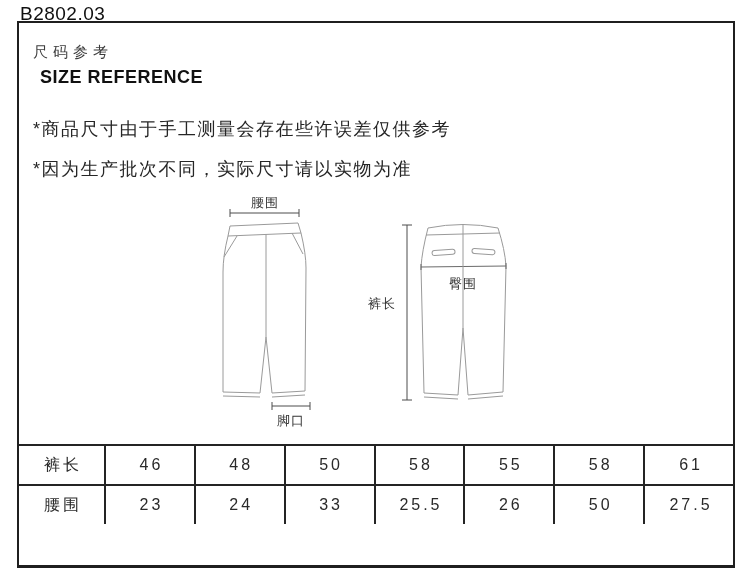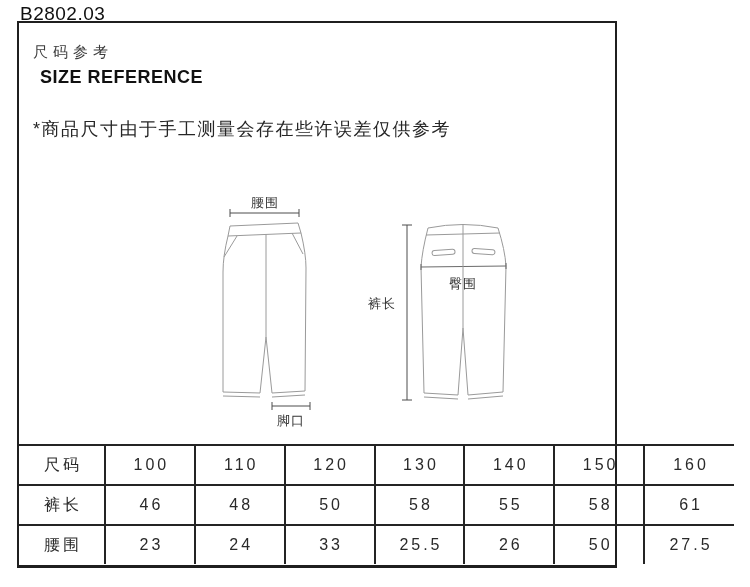--- a/index.html
+++ b/index.html
@@ -6,21 +6,21 @@
   body{
     width:750px;height:587px;position:relative;background:#ffffff;
     font-family:"Liberation Sans","DejaVu Sans",sans-serif;
     color:#2a2a2a;overflow:hidden;
   }
   .b-number{
     position:absolute;left:20px;top:3px;
     font-size:19px;color:#101010;letter-spacing:0.5px;z-index:2;
   }
   .frame{
-    position:absolute;left:17px;top:21px;width:600px;height:547px;
+    position:absolute;left:17px;top:21px;width:718px;height:547px;
     box-sizing:border-box;
     border:2px solid #1f1f1f;border-bottom-width:3px;
     z-index:1;
   }
   .title-zh{
     position:absolute;left:14px;top:20px;
     font-size:15px;color:#3c3c3c;letter-spacing:5px;
   }
   .title-en{
     position:absolute;left:21px;top:44px;
@@ -56,20 +56,21 @@
 <body>
 
 <div class="b-number">B2802.03</div>
 
 <div class="frame">
 
   <div class="title-zh">尺码参考</div>
   <div class="title-en">SIZE REFERENCE</div>
 
   <div class="note note-1">*商品尺寸由于手工测量会存在些许误差仅供参考</div>
+  <div class="note note-2">*因为生产批次不同，实际尺寸请以实物为准</div>
 
   <svg class="diagram" width="380" height="236" viewBox="0 0 380 236">
 
     <g stroke="#9a9a9a" stroke-width="1" fill="none">
 
       <path d="M50,30 L118,27 L121,37 L48,40 Z"></path>
 
       <path d="M48,40 Q43,60 43,76 L43,196"></path>
       <path d="M121,37 Q126,58 126,72 L125,195"></path>
 
@@ -137,30 +138,20 @@
       <col style="width:86px">
       <col>
         <col>
         <col>
         <col>
         <col>
         <col>
         <col>
     </colgroup>
     <tbody>
-        <tr>
-      <td class="rowlabel">尺码</td>
-      <td>100</td>
-      <td>110</td>
-      <td>120</td>
-      <td>130</td>
-      <td>140</td>
-      <td>150</td>
-      <td>160</td>
-    </tr>
     <tr>
       <td class="rowlabel">裤长</td>
       <td>46</td>
       <td>48</td>
       <td>50</td>
       <td>58</td>
       <td>55</td>
       <td>58</td>
       <td>61</td>
     </tr>

